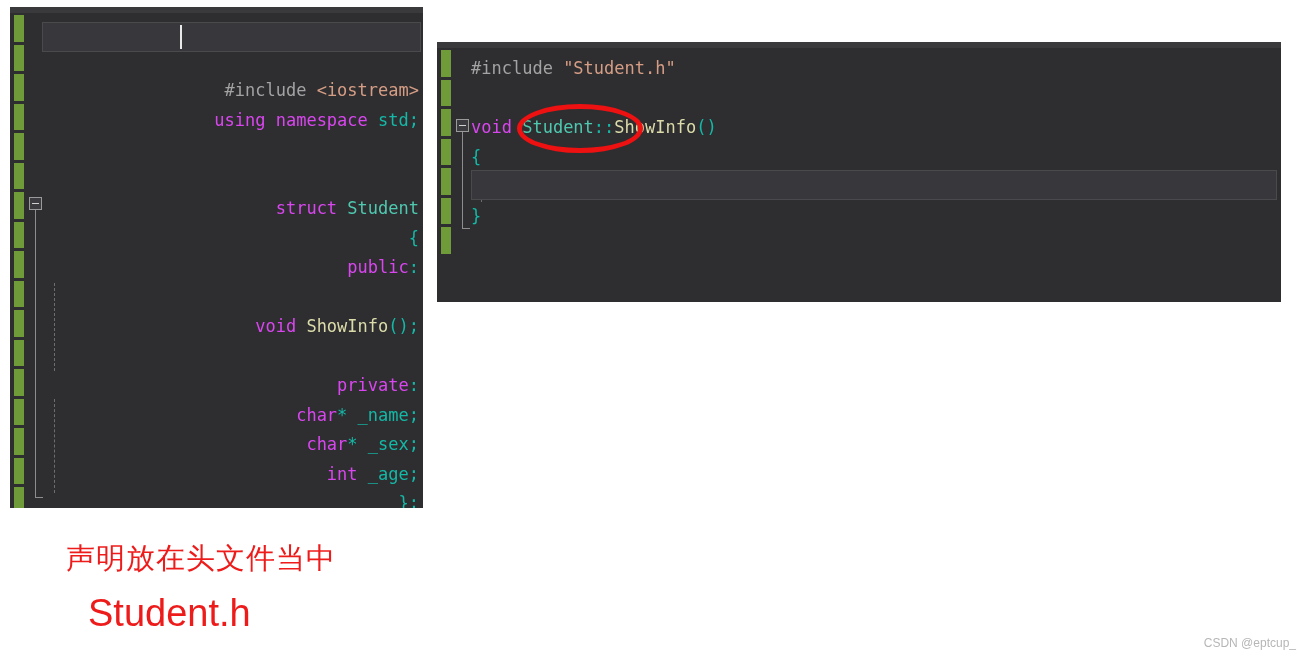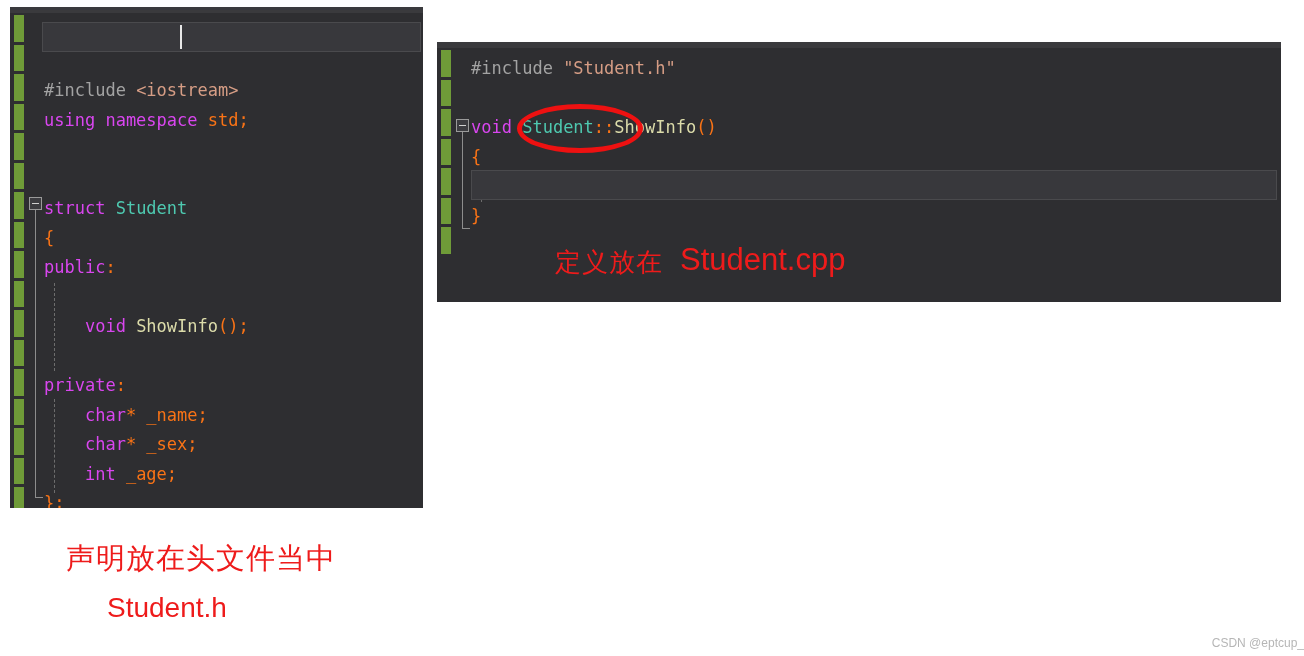--- a/index.html
+++ b/index.html
@@ -55,21 +55,21 @@
     position: relative;
     white-space: pre;
   }
 
   
   .t-pre   { color: #a3a3a3; }           
   .t-inc   { color: #d69d85; }           
   .t-kw    { color: #d946ef; }           
   .t-type  { color: #4ec9b0; }           
   .t-fn    { color: #dcdcaa; }           
-  .t-plain { color: #f97316; }           
+  .t-plain { color: #14b8a6; }           
   .t-pragma{ color: #c9cdd2; }           
   .t-op    { color: #b4b4b4; }
 
   
   .cur-line-box {
     position: absolute;
     border: 1px solid #4a4a4d;
     background: #38383c;
     box-sizing: border-box;
     pointer-events: none;
@@ -138,21 +138,21 @@
     position: absolute;
     color: #b6b6b6;
     font-size: 12px;
     font-family: "Liberation Sans", sans-serif;
     white-space: pre;
   }
 </style>
 </head>
 <body>
 
-<div class="code-panel" id="panel-header" style="left:10px; top:7px; width:413px; height:501px;">
+<div class="code-panel" id="panel-header" style="left:10px; top:7px; width:413px; height:501px;text-align:right;">
 
   <div class="panel-topbar"></div>
 
   <div class="gutter-strip" id="gutter-left" style="left:4px; top:8px; height:493px;">
       <div class="gutter-seg" style="top: 0px; height: 26.5px;"></div>
       <div class="gutter-seg" style="top: 29.5px; height: 26.5px;"></div>
       <div class="gutter-seg" style="top: 59px; height: 26.5px;"></div>
       <div class="gutter-seg" style="top: 88.5px; height: 26.5px;"></div>
       <div class="gutter-seg" style="top: 118px; height: 26.5px;"></div>
       <div class="gutter-seg" style="top: 147.5px; height: 26.5px;"></div>
@@ -199,23 +199,21 @@
   <div class="code-area" id="code-right" style="left:34px; top:12px; right:4px;"><div class="ln"><span class="t-pre">#include </span><span class="t-inc">"Student.h"</span></div><div class="ln"><span class="t-plain"></span></div><div class="ln"><span class="t-kw">void </span><span class="t-type">Student</span><span class="t-plain">::</span><span class="t-fn">ShowInfo</span><span class="t-plain">()</span></div><div class="ln"><span class="t-plain">{</span></div><div class="ln"><span class="t-plain">    cout </span><span class="t-op">&lt;&lt; </span><span class="t-plain">_name </span><span class="t-op">&lt;&lt; </span><span class="t-inc">"-"</span><span class="t-op"> &lt;&lt; </span><span class="t-plain">_age </span><span class="t-op">&lt;&lt; </span><span class="t-inc">"-"</span><span class="t-op"> &lt;&lt; </span><span class="t-plain">_sex </span><span class="t-op">&lt;&lt; </span><span class="t-fn">endl</span><span class="t-plain">;</span></div><div class="ln"><span class="t-plain">}</span></div></div>
 
   <div class="fold-box" style="left:19px; top:77px;"></div>
   <div class="fold-line" style="left:25px; top:90px; height:96px;"></div>
   <div class="fold-foot" style="left:25px; top:186px; width:8px;"></div>
 
   <div class="indent-guide" style="left:44px; top:132px; height:28px;"></div>
 
   <div class="cur-line-box" style="left:34px; top:128px; width:806px; height:30px;"></div>
 
-  <div class="annot-red annot-cn" style="left:118px; top:203px; font-size:26px; letter-spacing:1px;">定义放在</div>
-  <div class="annot-red annot-en" style="left:243px; top:200px; font-size:31px;">Student.cpp</div>
 </div>
 
 <div class="ellipse-mark" style="left:517px; top:104px; width:126px; height:49px;"></div>
 
 <div class="annot-red annot-cn" style="left:66px; top:539px; font-size:29px; letter-spacing:1px;">声明放在头文件当中</div>
 
-<div class="annot-red annot-en" style="left:88px; top:592px; font-size:28px;margin-left:19px;">Student.h</div>
-
-<div class="watermark" style="right:0; bottom:6px;">CSDN @eptcup_</div>
+<div class="annot-red annot-en" style="left:88px; top:592px; font-size:38px;">Student.h</div>
+
+<div class="watermark" style="right:8px; bottom:6px;">CSDN @eptcup_</div>
 
 </body></html>

